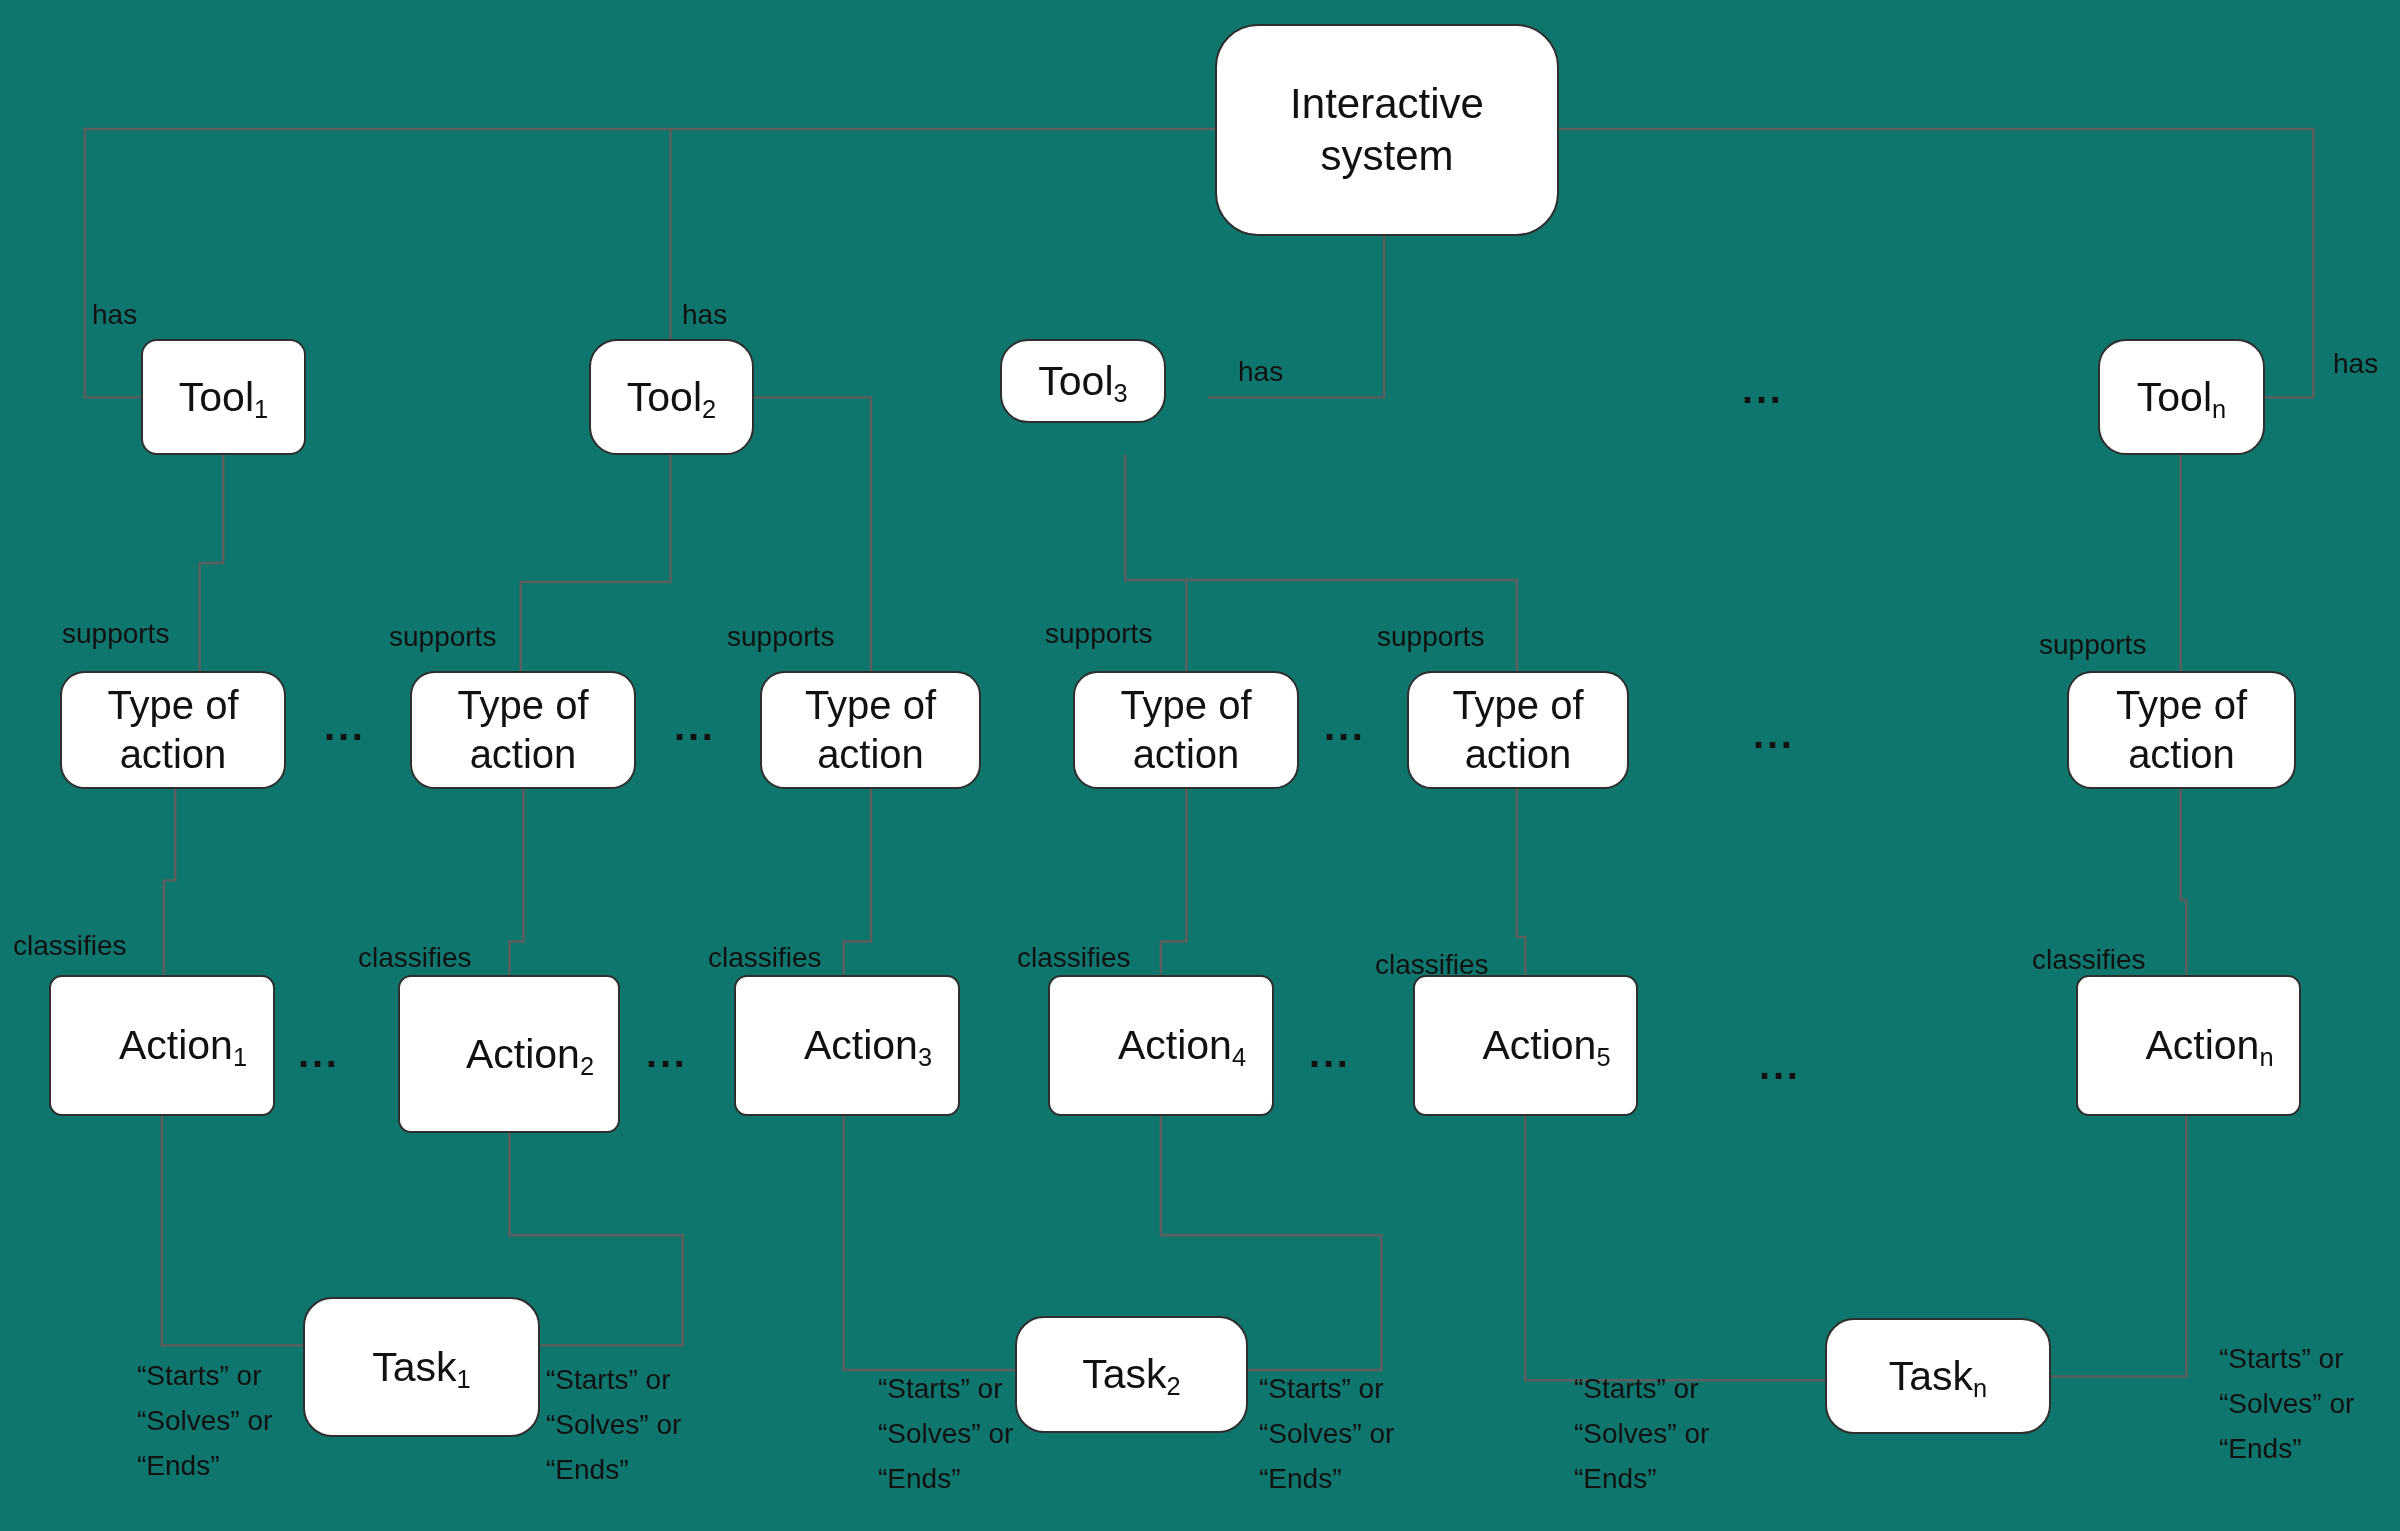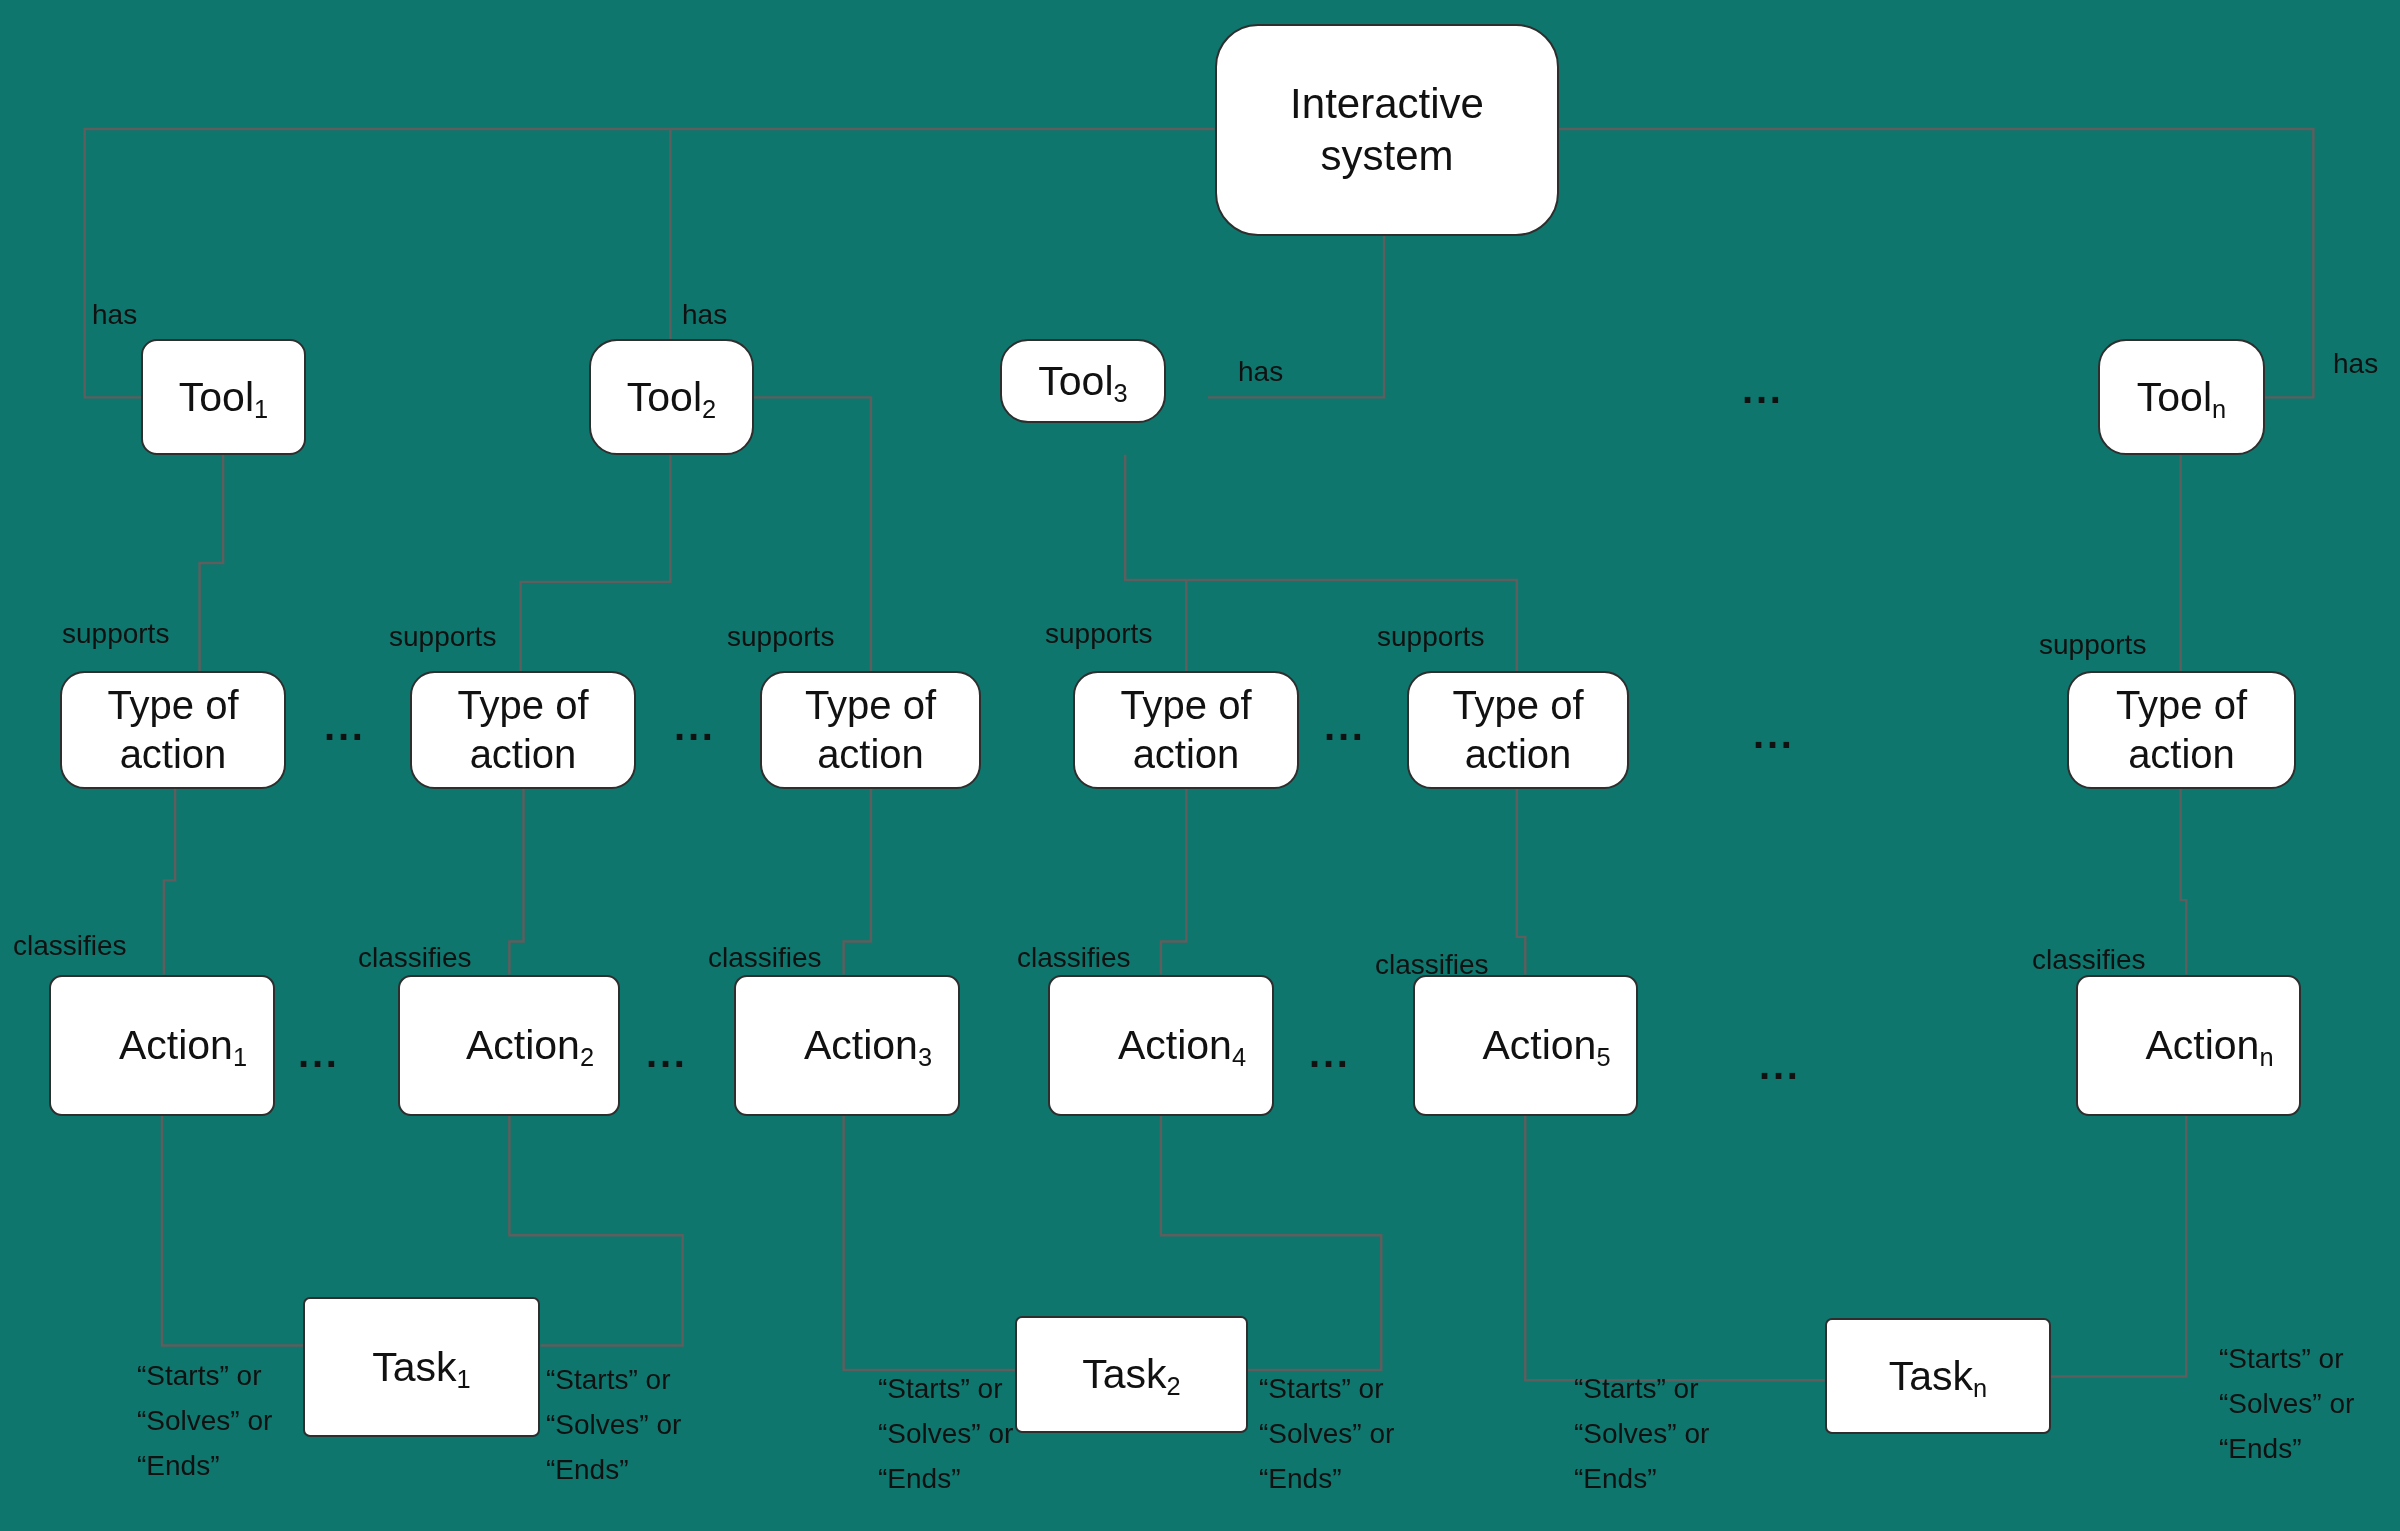--- a/index.html
+++ b/index.html
@@ -13,21 +13,21 @@
     position:absolute;z-index:2;box-sizing:border-box;
     background:#fff;border:2.8px solid #2e2e2e;
     display:flex;align-items:center;justify-content:center;
     text-align:center;line-height:1.22;
   }
   .node .lbl{display:inline-block;}
   .root-node{border-radius:43px;font-size:42px;}
   .tool-node{border-radius:28px;font-size:41px;}
   .ta-node{border-radius:24.5px;font-size:40px;}
   .action-node{border-radius:13px;font-size:41px;padding-left:42px;}
-  .task-node{border-radius:7px;font-size:41px;align-items:center;}
+  .task-node{border-radius:29px;font-size:41px;align-items:center;}
   sub.subs{font-size:0.62em;vertical-align:-0.28em;line-height:0;}
   .elabel{position:absolute;z-index:3;font-size:28px;white-space:nowrap;}
   .dots{position:absolute;z-index:3;font-size:40px;font-weight:700;letter-spacing:2.8px;white-space:nowrap;}
   .quote{position:absolute;z-index:3;font-size:28px;line-height:1.6;white-space:nowrap;}
 </style>
 </head>
 <body>
 
 <div class="canvas">
 
@@ -91,21 +91,21 @@
   <div class="node ta-node" style="left:1407px;top:671px;width:222px;height:118px;">
     <span class="lbl">Type of action</span>
   </div>
   <div class="node ta-node" style="left:2067px;top:671px;width:229px;height:118px;">
     <span class="lbl">Type of action</span>
   </div>
 
   <div class="node action-node" style="left:49px;top:975px;width:226px;height:141px;">
     <span class="lbl"><span>Action</span><sub class="subs">1</sub></span>
   </div>
-  <div class="node action-node" style="left:398px;top:975px;width:222px;height:141px;">
+  <div class="node action-node" style="left:398px;top:975px;width:222px;height:158px;">
     <span class="lbl"><span>Action</span><sub class="subs">2</sub></span>
   </div>
   <div class="node action-node" style="left:734px;top:975px;width:226px;height:141px;">
     <span class="lbl"><span>Action</span><sub class="subs">3</sub></span>
   </div>
   <div class="node action-node" style="left:1048px;top:975px;width:226px;height:141px;text-align:right;">
     <span class="lbl"><span>Action</span><sub class="subs">4</sub></span>
   </div>
   <div class="node action-node" style="left:1413px;top:975px;width:225px;height:141px;">
     <span class="lbl"><span>Action</span><sub class="subs">5</sub></span>

